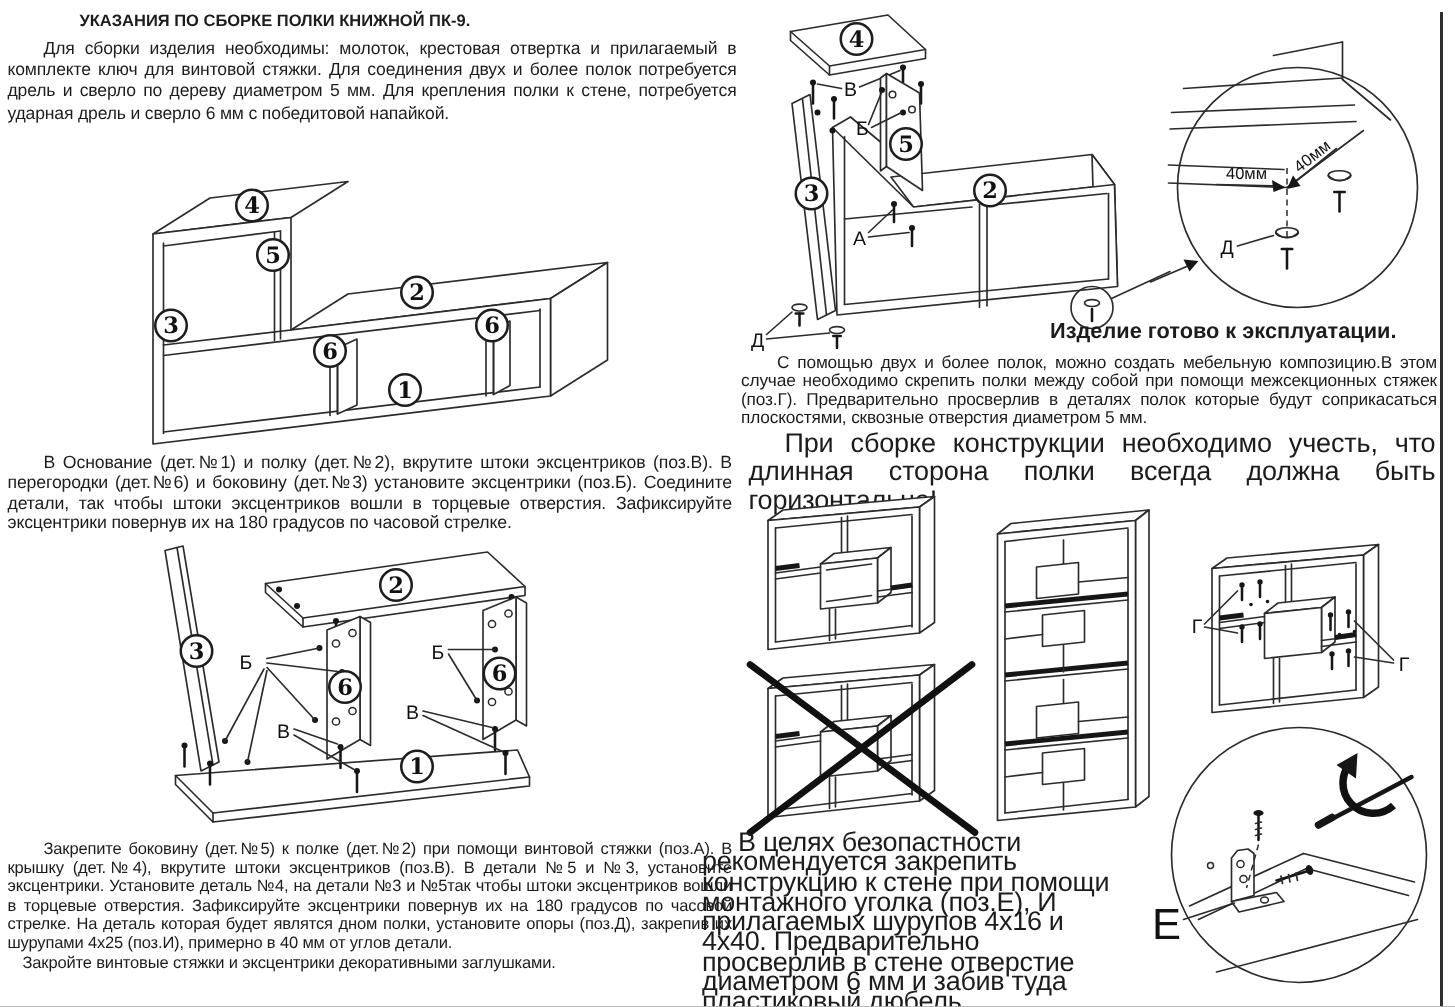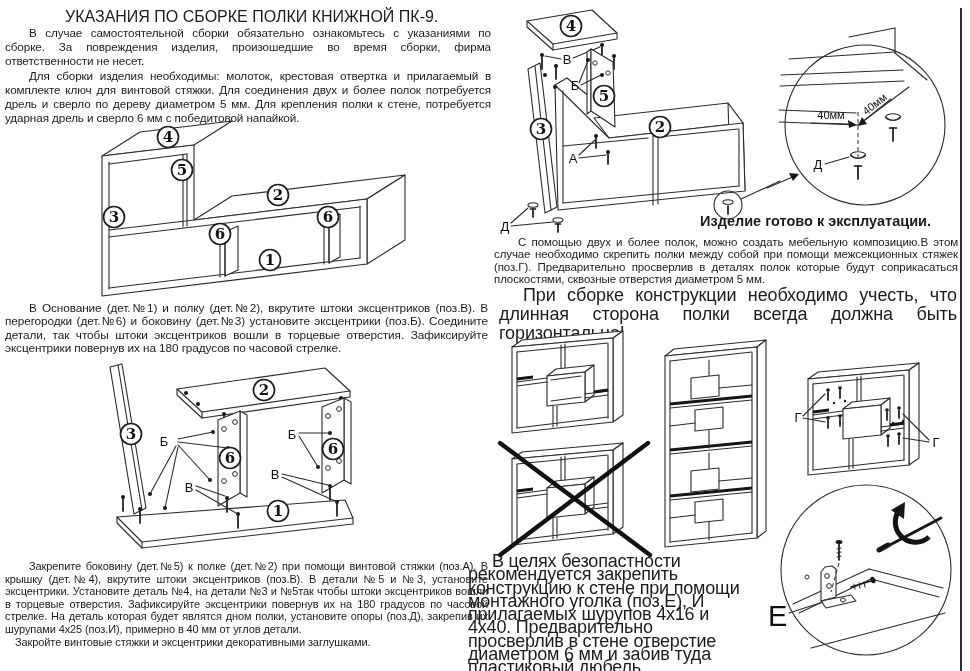--- a/index.html
+++ b/index.html
@@ -1,20 +1,20 @@
 <!DOCTYPE html>
 <html><head>
 <meta charset="utf-8">
 <style>
   html,body{margin:0;padding:0;background:#888;}
   .page{position:relative;width:970px;height:671px;background:#ffffff;
         font-family:"Liberation Sans",sans-serif;color:#1c1c1c;overflow:hidden;}
   .blk{position:absolute;text-align:justify;}
   .blk p{margin:0;text-indent:24px;}
-  .title{position:absolute;left:17px;top:8px;width:486px;font-size:16px;font-weight:normal;
+  .title{position:absolute;left:5px;top:8px;width:486px;font-size:11px;font-weight:bold;
          text-indent:48px;letter-spacing:0;}
   .intro{left:5px;top:26px;width:486px;font-size:11.7px;line-height:14.2px;letter-spacing:-.1px;}
   .step1{left:5px;top:302px;width:483px;font-size:11.8px;line-height:13.4px;letter-spacing:-.1px;}
   .step2{left:5px;top:560px;width:483px;font-size:11px;line-height:12.6px;letter-spacing:-.1px;}
   .step2 .last{text-indent:10px;}
   .ready-h{position:absolute;left:471px;top:213px;width:460px;text-align:right;
            font-size:14.5px;font-weight:bold;}
   .ready-b{left:494px;top:236px;width:464px;font-size:11.5px;line-height:12.3px;letter-spacing:-.1px;}
   .warn{left:499px;top:286px;width:458px;font-size:18px;line-height:19px;letter-spacing:-.1px;}
   .safety{left:468px;top:555px;width:272px;font-size:18px;line-height:13.3px;text-align:left;letter-spacing:-.2px;}
@@ -36,21 +36,20 @@
   .dash{stroke:#2b2b2b;stroke-width:1;stroke-dasharray:4 3;fill:none;}
 </style>
 </head>
 <body>
 
 <div class="page">
 
   <div class="title">УКАЗАНИЯ ПО СБОРКЕ  ПОЛКИ КНИЖНОЙ ПК-9.</div>
 
   <div class="blk intro">
-    <p>В случае самостоятельной сборки обязательно ознакомьтесь с указаниями по сборке. За повреждения изделия, произошедшие во время сборки, фирма ответственности не несет.</p>
     <p>Для сборки изделия необходимы: молоток, крестовая отвертка и прилагаемый в комплекте ключ для винтовой стяжки. Для соединения двух и более полок потребуется дрель и сверло по дереву диаметром 5 мм. Для крепления полки к стене, потребуется ударная дрель и сверло 6 мм с победитовой напайкой.</p>
   </div>
 
   <svg style="left:72px;top:106px" width="334" height="192" viewBox="0 0 334 192">
     <polygon class="fc" points="30,50 122,39 160,15 68,26"></polygon>
     <polygon class="fc" points="122,114 295,93 333,69 160,90"></polygon>
     <polygon class="fc" points="295,93 333,69 333,134 295,158"></polygon>
     <polygon class="fc" points="30,50 122,39 122,114 295,93 295,158 30,190"></polygon>
     <line class="ln" x1="37" y1="56" x2="37" y2="183"></line>
     <line class="ln" x1="37" y1="58" x2="115" y2="48"></line>

